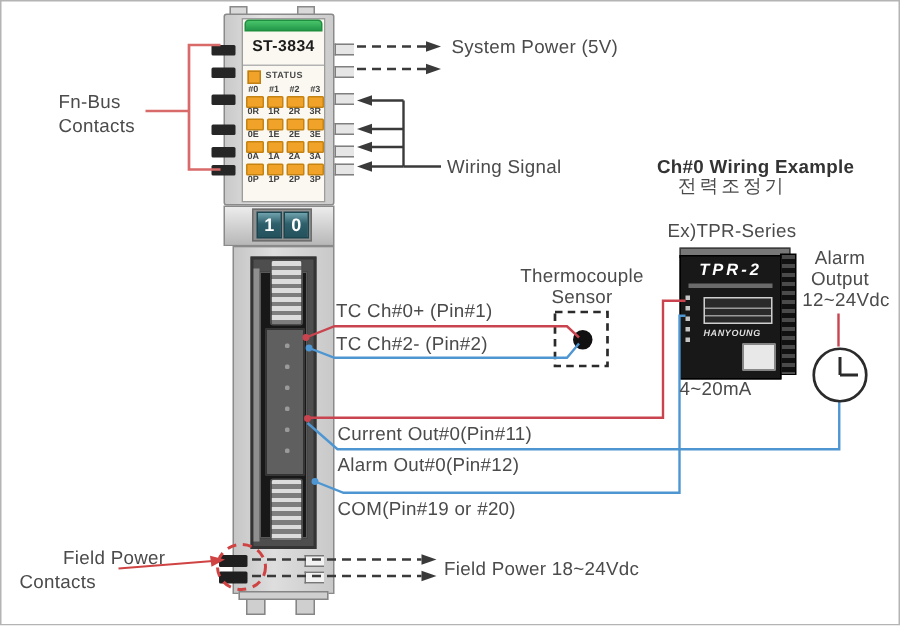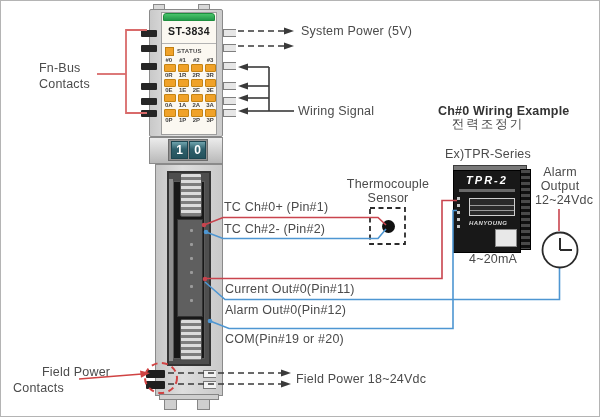--- a/index.html
+++ b/index.html
@@ -267,21 +267,21 @@
 
   <div class="t tc" style="left:427px;top:146px;width:120px;">Ex)TPR-Series</div>
   <div class="t tc" style="left:337px;top:190px;width:100px;">Sensor</div>
 
   <div class="t" style="left:223px;top:199px;">TC Ch#0+ (Pin#1)</div>
   <div class="t" style="left:223px;top:221px;">TC Ch#2- (Pin#2)</div>
   <div class="t" style="left:224px;top:281px;">Current Out#0(Pin#11)</div>
   <div class="t" style="left:224px;top:302px;">Alarm Out#0(Pin#12)</div>
   <div class="t" style="left:224px;top:331px;">COM(Pin#19 or #20)</div>
 
-  <div class="t" style="left:468px;top:251px;">4~20mA</div>
+  <div class="t" style="left:452px;top:251px;">4~20mA</div>
 
   <div class="t tc" style="left:519px;top:164px;width:80px;">Alarm</div>
   <div class="t tc" style="left:519px;top:178px;width:80px;">Output</div>
   <div class="t tc" style="left:519px;top:192px;width:88px;">12~24Vdc</div>
 
   <div class="t" style="left:12px;top:364px;margin-left:29px;">Field Power</div>
   <div class="t" style="left:12px;top:380px;">Contacts</div>
   <div class="t" style="left:295px;top:371px;">Field Power 18~24Vdc</div>
 
 </div>

